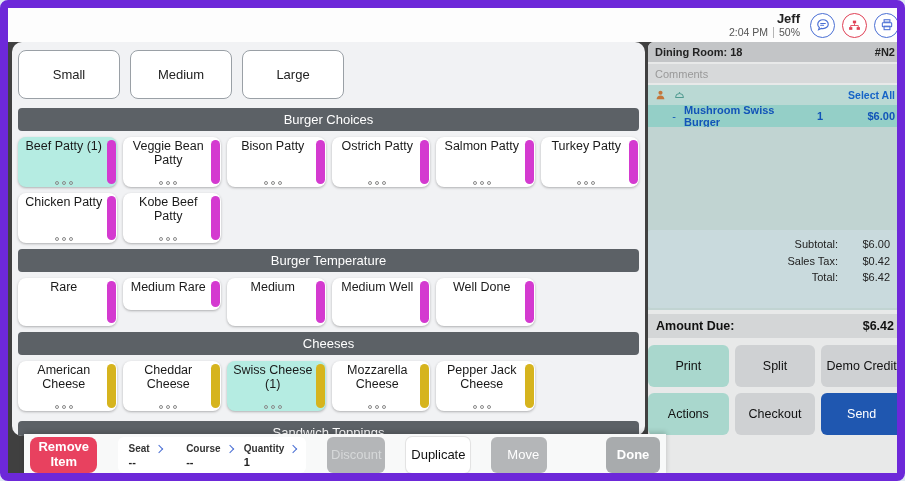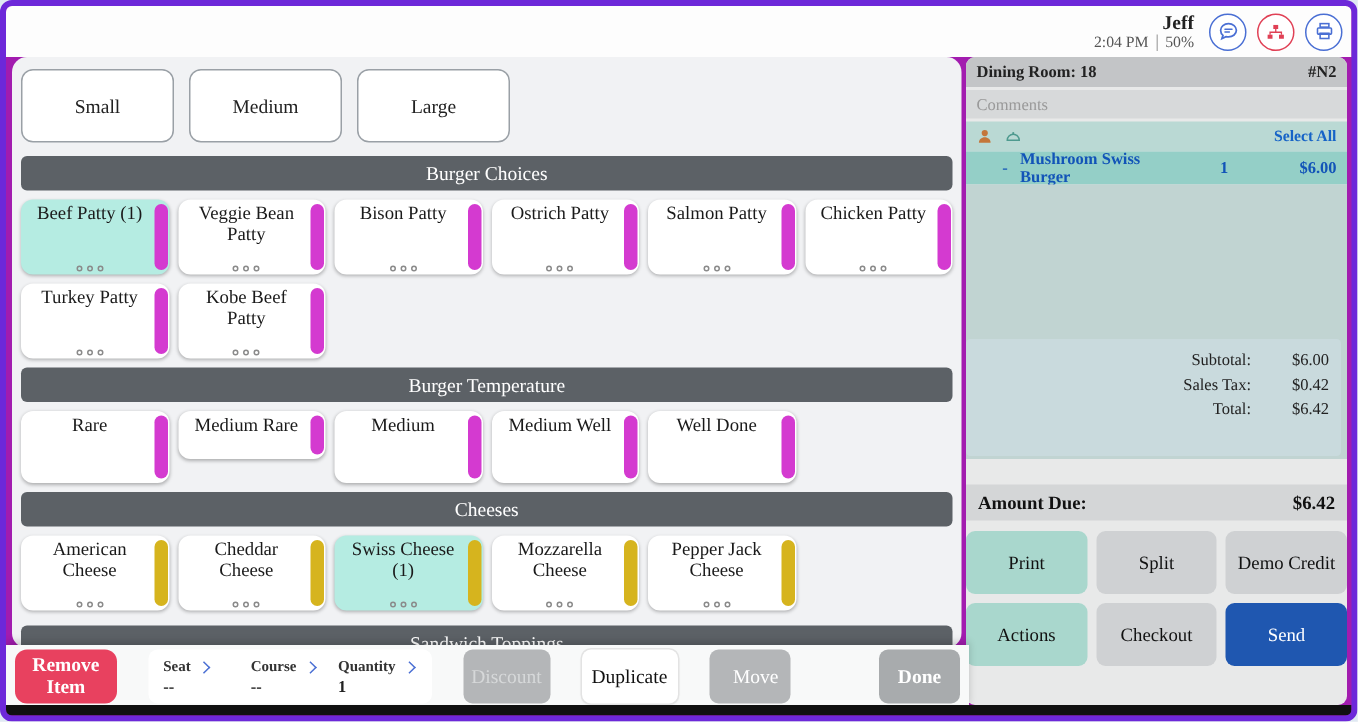--- a/index.html
+++ b/index.html
@@ -1,17 +1,17 @@
 <!DOCTYPE html>
 <html style="--accent-magenta: #d43ad0; --accent-yellow: #d6b41e; --selected-mint: #b5ece2; --danger-red: #e8415f; --send-blue: #1f57b0; --teal-button: #a9d7cd; --link-blue: #1663c7;"><head>
 <meta charset="utf-8">
 <style>
   html,body{margin:0;padding:0;}
   body{width:905px;height:481px;font-family:"Liberation Sans",sans-serif;background:#dfe9f3;position:relative;overflow:hidden;}
-  .frame{position:absolute;inset:0;border:4px solid #6d28d9;border-radius:8px;background:#a21caf;box-sizing:border-box;overflow:hidden;font-family:Liberation Serif, serif;}
+  .frame{position:absolute;inset:0;border:8px solid #6d28d9;border-radius:8px;background:#404040;box-sizing:border-box;overflow:hidden;}
   .frame-inner{position:relative;width:897px;height:473px;}
 
   
   .topbar{position:absolute;left:0;top:0;right:0;height:34px;display:flex;justify-content:flex-end;align-items:center;gap:7px;padding-right:6px;background:#fdfdfd;}
   .user-block{text-align:right;margin-right:3px;}
   .user-name{font-weight:bold;font-size:13px;color:#222;line-height:1.1;}
   .user-meta{font-size:10.5px;color:#555;display:flex;align-items:center;gap:5px;justify-content:flex-end;}
   .meta-divider{width:1px;height:11px;background:#b5b5b5;}
   .icon-circle{width:25px;height:25px;border-radius:50%;display:flex;align-items:center;justify-content:center;background:#fff;box-sizing:border-box;}
   .icon-circle.blue{border:1.7px solid #4a6fd4;color:#4a6fd4;}
@@ -25,21 +25,21 @@
   .grid-row{display:grid;grid-template-columns:repeat(6,1fr);gap:6px;margin:6px 0;}
   .mod-btn{position:relative;height:50px;background:#fff;border-radius:8px;box-shadow:0 1px 2.5px rgba(0,0,0,.28);display:flex;flex-direction:column;align-items:center;justify-content:space-between;font-size:12.5px;color:#1a1a1a;text-align:center;line-height:1.12;padding:2px 13px 2px 6px;box-sizing:border-box;cursor:pointer;}
   .mod-btn.selected{background:var(--selected-mint);}
   .mod-btn .bar{position:absolute;right:1px;top:3px;bottom:3px;width:9px;border-radius:5px;}
   .bar.magenta{background:var(--accent-magenta);}
   .bar.yellow{background:var(--accent-yellow);}
   .dots{display:flex;gap:3px;margin-top:3px;}
   .dots i{width:4px;height:4px;border:1px solid #8a8a8a;border-radius:50%;box-sizing:border-box;}
 
   
-  .bottom-bar{position:absolute;left:0;top:426px;width:642px;height:41px;background:#f8f9f9;box-shadow:0 -2px 5px rgba(0,0,0,.18);display:flex;align-items:center;padding:0 6px;gap:21px;box-sizing:border-box;z-index:6;}
+  .bottom-bar{position:absolute;left:16px;top:426px;width:642px;height:41px;background:#f8f9f9;box-shadow:0 -2px 5px rgba(0,0,0,.18);display:flex;align-items:center;padding:0 6px;gap:21px;box-sizing:border-box;z-index:6;}
   .remove-btn{width:82px;height:36px;background:var(--danger-red);color:#fff;font-weight:bold;font-size:13px;border-radius:8px;display:flex;align-items:center;justify-content:center;text-align:center;line-height:1.15;cursor:pointer;}
   .fields-card{width:224px;height:36px;background:#fff;border-radius:6px;display:flex;align-items:center;padding:2px 10px 0;gap:6px;box-sizing:border-box;}
   .field{flex:1;cursor:pointer;}
   .field-label{font-size:10px;font-weight:bold;color:#333;display:flex;gap:6px;align-items:center;}
   .chev{width:5px;height:5px;border-right:1.6px solid #4a6fd4;border-bottom:1.6px solid #4a6fd4;transform:rotate(-45deg);display:inline-block;margin-top:1px;}
   .field-value{font-size:11px;font-weight:bold;color:#222;margin-top:2px;}
   .bb-btn{height:36px;border-radius:6px;display:flex;align-items:center;justify-content:center;font-size:13px;cursor:pointer;padding:0 8px;box-sizing:border-box;}
   .bb-discount{width:58px;background:#b4b6b8;color:#d6d8d9;}
   .bb-duplicate{width:64px;background:#fff;color:#111;box-shadow:0 0 0 1px #e3e3e3,0 1px 2px rgba(0,0,0,.12);}
   .bb-move{width:58px;background:#b4b6b8;color:#fff;padding-left:16px;}
@@ -54,21 +54,21 @@
   .op-item{height:22px;background:#94cfc7;display:flex;align-items:center;font-size:11px;font-weight:bold;color:#1254b8;padding:0 7px;flex:none;cursor:pointer;}
   .op-item .prefix{width:10px;text-align:center;margin-left:14px;font-weight:normal;}
   .op-item .name{flex:1;margin-left:5px;}
   .op-item .qty{width:46px;text-align:center;}
   .op-item .price{width:52px;text-align:right;}
   .op-list{height:183px;background:#c1d4d2;position:relative;flex:none;}
   .totals-card{position:absolute;left:0;right:4px;top:103px;height:78px;background:#c9dadd;border-radius:3px;padding:6px 8px;box-sizing:border-box;}
   .total-row{display:flex;justify-content:flex-end;font-size:11px;color:#222;line-height:1.5;}
   .total-row .tlabel{text-align:right;}
   .total-row .tvalue{width:52px;text-align:right;}
-  .op-amount{height:24px;background:#d4d6d7;display:flex;justify-content:space-between;align-items:center;padding:0 8px;font-size:12.5px;font-weight:bold;color:#111;margin-top:17px;flex:none;}
+  .op-amount{height:24px;background:#d4d6d7;display:flex;justify-content:space-between;align-items:center;padding:0 8px;font-size:12.5px;font-weight:bold;color:#111;margin-top:4px;flex:none;}
   .op-buttons{flex:1;padding:7px 0 6px;display:grid;grid-template-columns:repeat(3,1fr);gap:6px;align-content:start;}
   .op-btn{border-radius:6px;display:flex;align-items:center;justify-content:center;font-size:12.5px;color:#111;height:42px;cursor:pointer;text-align:center;}
   .op-btn.teal{background:var(--teal-button);}
   .op-btn.gray{background:#cfd1d3;}
   .op-btn.blue{background:var(--send-blue);color:#fff;}
 
   .black-strip{position:absolute;left:0;right:0;bottom:0;height:7px;background:#101010;z-index:9;}
   svg{display:block;}
 </style>
 </head>
@@ -157,30 +157,30 @@
       <div class="mod-btn">
             <span>Salmon Patty</span>
             <span class="dots">
               <i></i>
               <i></i>
               <i></i>
             </span>
             <span class="bar magenta"></span>
           </div>
       <div class="mod-btn">
+            <span>Turkey Patty</span>
+            <span class="dots">
+              <i></i>
+              <i></i>
+              <i></i>
+            </span>
+            <span class="bar magenta"></span>
+          </div>
+      <div class="mod-btn">
             <span>Chicken Patty</span>
-            <span class="dots">
-              <i></i>
-              <i></i>
-              <i></i>
-            </span>
-            <span class="bar magenta"></span>
-          </div>
-      <div class="mod-btn">
-            <span>Turkey Patty</span>
             <span class="dots">
               <i></i>
               <i></i>
               <i></i>
             </span>
             <span class="bar magenta"></span>
           </div>
       <div class="mod-btn">
             <span>Kobe Beef Patty</span>
             <span class="dots">

